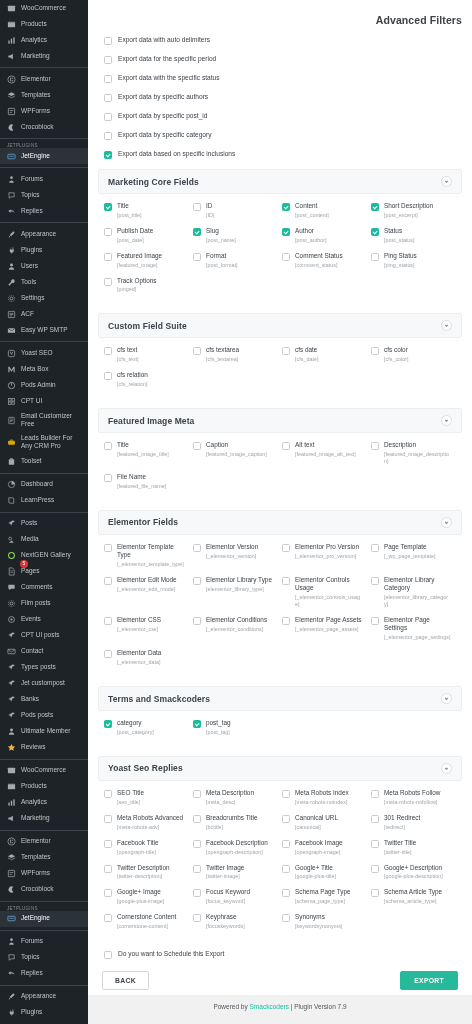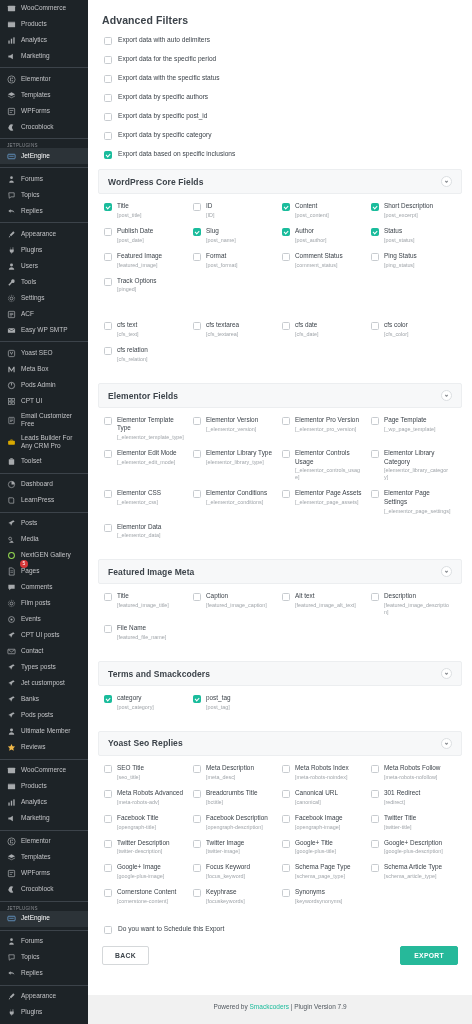--- a/index.html
+++ b/index.html
@@ -81,20 +81,21 @@
     margin: 0;
     padding: 10px 10px 0 10px;
     min-height: 995px;
   }
   h2.adv-title {
     font-size: 10.5px;
     font-weight: bold;
     color: #3c434a;
     margin: 4px 0 10px 4px;
     letter-spacing: .1px;
+    text-align: right;
   }
 
   
   .cb-row {
     display: flex;
     align-items: flex-start;
     gap: 6px;
     margin: 0 0 10px 6px;
   }
   .cbox {
@@ -783,21 +784,21 @@
           </div>
           <div class="cb-row">
             <span class="cbox on"></span>
             <span class="cb-lbl">Export data based on specific inclusions</span>
           </div>
         </div>
 
       <div id="sections">
           <div class="section">
             <div class="sec-head">
-              <span class="sec-title">WordPress Core Fields</span>
+              <span class="sec-title">Marketing Core Fields</span>
               <span class="chev">
                 <svg viewBox="0 0 10 10">
                   <polyline points="2.5,4 5,6.5 7.5,4"></polyline>
                 </svg>
               </span>
             </div>
             <div class="sec-body">
               <div class="fgrid">
                 <div class="fitem">
                   <span class="cbox on"></span>
@@ -887,20 +888,28 @@
                   <span class="cbox"></span>
                   <span class="ftext">
                     <span class="fname" style="display:block">Track Options</span>
                     <span class="fkey" style="display:block">[pinged]</span>
                   </span>
                 </div>
               </div>
             </div>
           </div>
           <div class="section">
+            <div class="sec-head">
+              <span class="sec-title">Custom Field Suite</span>
+              <span class="chev">
+                <svg viewBox="0 0 10 10">
+                  <polyline points="2.5,4 5,6.5 7.5,4"></polyline>
+                </svg>
+              </span>
+            </div>
             <div class="sec-body">
               <div class="fgrid">
                 <div class="fitem">
                   <span class="cbox"></span>
                   <span class="ftext">
                     <span class="fname" style="display:block">cfs text</span>
                     <span class="fkey" style="display:block">[cfs_text]</span>
                   </span>
                 </div>
                 <div class="fitem">
@@ -922,20 +931,69 @@
                   <span class="ftext">
                     <span class="fname" style="display:block">cfs color</span>
                     <span class="fkey" style="display:block">[cfs_color]</span>
                   </span>
                 </div>
                 <div class="fitem">
                   <span class="cbox"></span>
                   <span class="ftext">
                     <span class="fname" style="display:block">cfs relation</span>
                     <span class="fkey" style="display:block">[cfs_relation]</span>
+                  </span>
+                </div>
+              </div>
+            </div>
+          </div>
+          <div class="section">
+            <div class="sec-head">
+              <span class="sec-title">Featured Image Meta</span>
+              <span class="chev">
+                <svg viewBox="0 0 10 10">
+                  <polyline points="2.5,4 5,6.5 7.5,4"></polyline>
+                </svg>
+              </span>
+            </div>
+            <div class="sec-body">
+              <div class="fgrid">
+                <div class="fitem">
+                  <span class="cbox"></span>
+                  <span class="ftext">
+                    <span class="fname" style="display:block">Title</span>
+                    <span class="fkey" style="display:block">[featured_image_title]</span>
+                  </span>
+                </div>
+                <div class="fitem">
+                  <span class="cbox"></span>
+                  <span class="ftext">
+                    <span class="fname" style="display:block">Caption</span>
+                    <span class="fkey" style="display:block">[featured_image_caption]</span>
+                  </span>
+                </div>
+                <div class="fitem">
+                  <span class="cbox"></span>
+                  <span class="ftext">
+                    <span class="fname" style="display:block">Alt text</span>
+                    <span class="fkey" style="display:block">[featured_image_alt_text]</span>
+                  </span>
+                </div>
+                <div class="fitem">
+                  <span class="cbox"></span>
+                  <span class="ftext">
+                    <span class="fname" style="display:block">Description</span>
+                    <span class="fkey" style="display:block">[featured_image_description]</span>
+                  </span>
+                </div>
+                <div class="fitem">
+                  <span class="cbox"></span>
+                  <span class="ftext">
+                    <span class="fname" style="display:block">File Name</span>
+                    <span class="fkey" style="display:block">[featured_file_name]</span>
                   </span>
                 </div>
               </div>
             </div>
           </div>
           <div class="section">
             <div class="sec-head">
               <span class="sec-title">Elementor Fields</span>
               <span class="chev">
                 <svg viewBox="0 0 10 10">
@@ -1034,69 +1092,20 @@
                   <span class="ftext">
                     <span class="fname" style="display:block">Elementor Data</span>
                     <span class="fkey" style="display:block">[_elementor_data]</span>
                   </span>
                 </div>
               </div>
             </div>
           </div>
           <div class="section">
             <div class="sec-head">
-              <span class="sec-title">Featured Image Meta</span>
-              <span class="chev">
-                <svg viewBox="0 0 10 10">
-                  <polyline points="2.5,4 5,6.5 7.5,4"></polyline>
-                </svg>
-              </span>
-            </div>
-            <div class="sec-body">
-              <div class="fgrid">
-                <div class="fitem">
-                  <span class="cbox"></span>
-                  <span class="ftext">
-                    <span class="fname" style="display:block">Title</span>
-                    <span class="fkey" style="display:block">[featured_image_title]</span>
-                  </span>
-                </div>
-                <div class="fitem">
-                  <span class="cbox"></span>
-                  <span class="ftext">
-                    <span class="fname" style="display:block">Caption</span>
-                    <span class="fkey" style="display:block">[featured_image_caption]</span>
-                  </span>
-                </div>
-                <div class="fitem">
-                  <span class="cbox"></span>
-                  <span class="ftext">
-                    <span class="fname" style="display:block">Alt text</span>
-                    <span class="fkey" style="display:block">[featured_image_alt_text]</span>
-                  </span>
-                </div>
-                <div class="fitem">
-                  <span class="cbox"></span>
-                  <span class="ftext">
-                    <span class="fname" style="display:block">Description</span>
-                    <span class="fkey" style="display:block">[featured_image_description]</span>
-                  </span>
-                </div>
-                <div class="fitem">
-                  <span class="cbox"></span>
-                  <span class="ftext">
-                    <span class="fname" style="display:block">File Name</span>
-                    <span class="fkey" style="display:block">[featured_file_name]</span>
-                  </span>
-                </div>
-              </div>
-            </div>
-          </div>
-          <div class="section">
-            <div class="sec-head">
               <span class="sec-title">Terms and Smackcoders</span>
               <span class="chev">
                 <svg viewBox="0 0 10 10">
                   <polyline points="2.5,4 5,6.5 7.5,4"></polyline>
                 </svg>
               </span>
             </div>
             <div class="sec-body">
               <div class="fgrid">
                 <div class="fitem">

